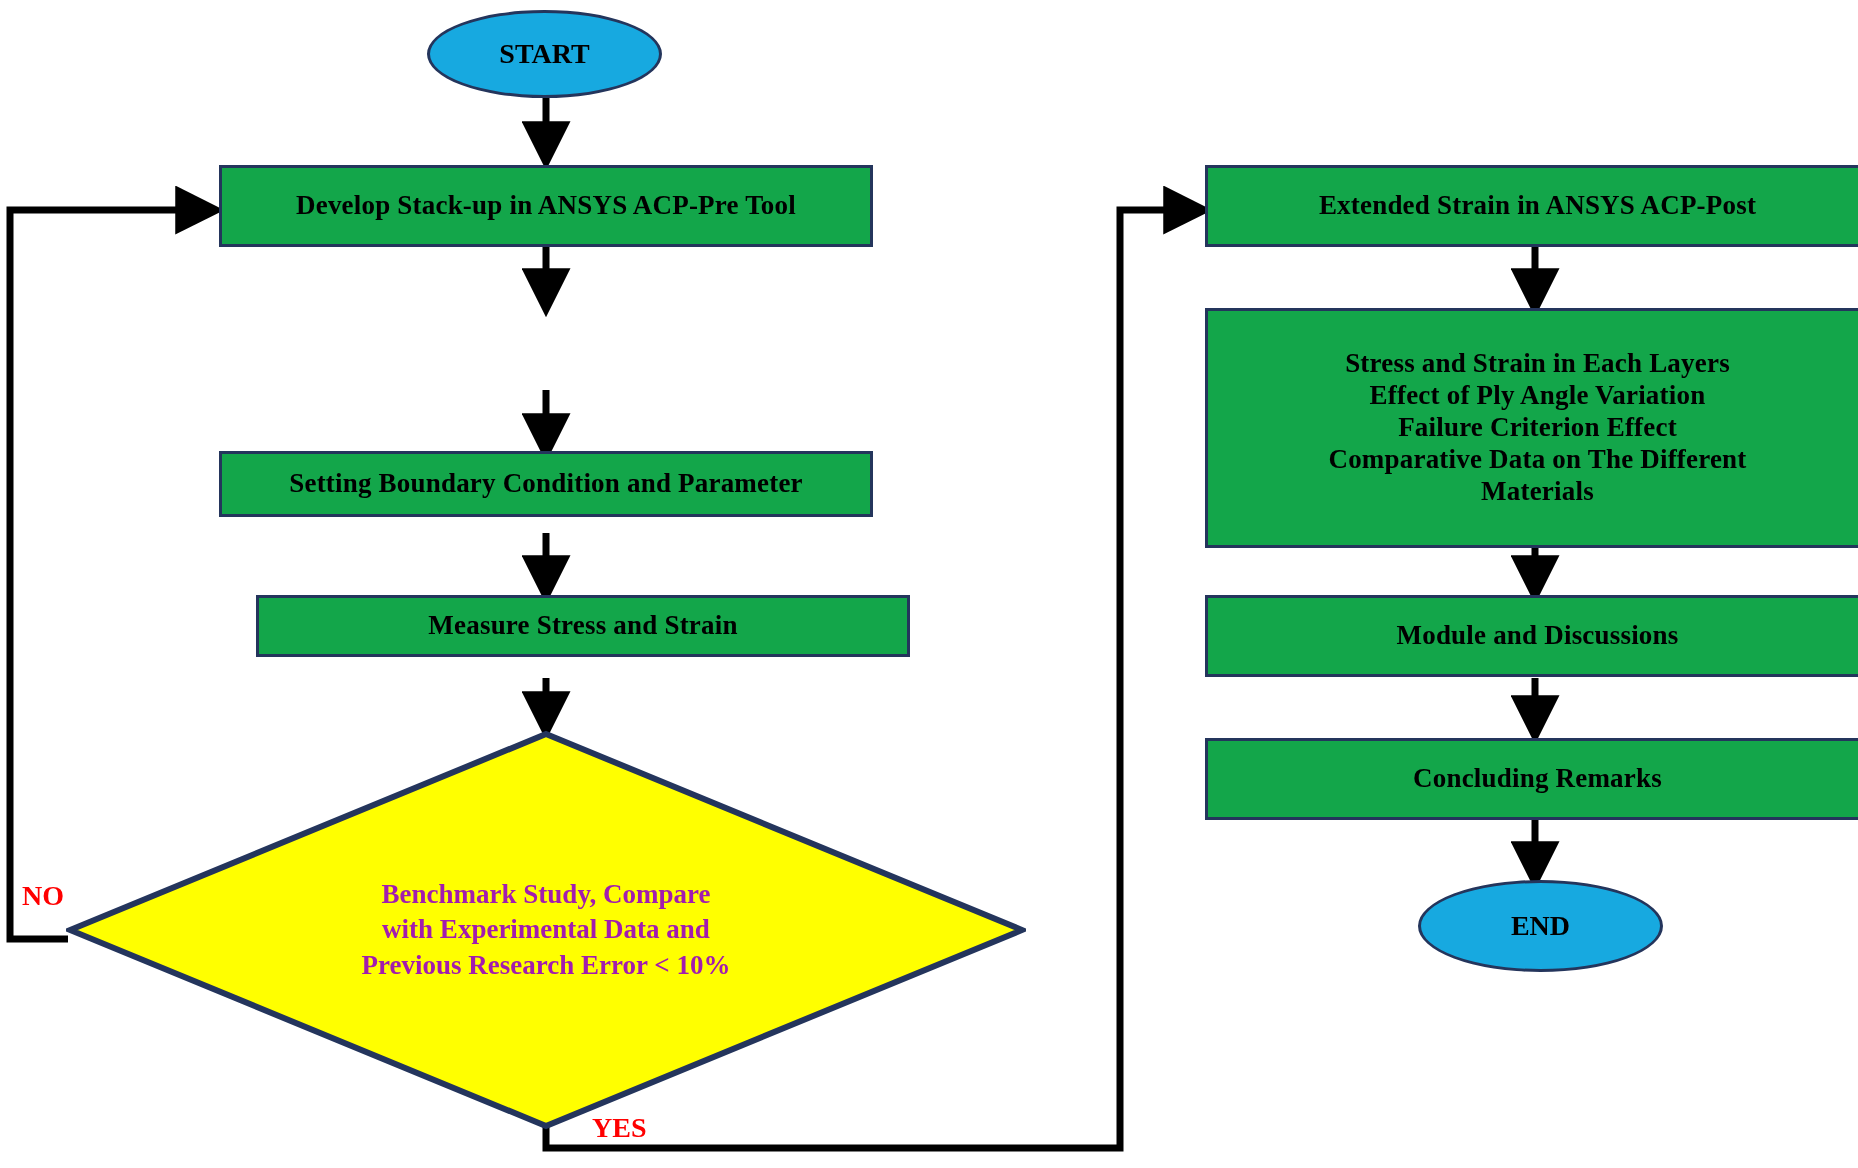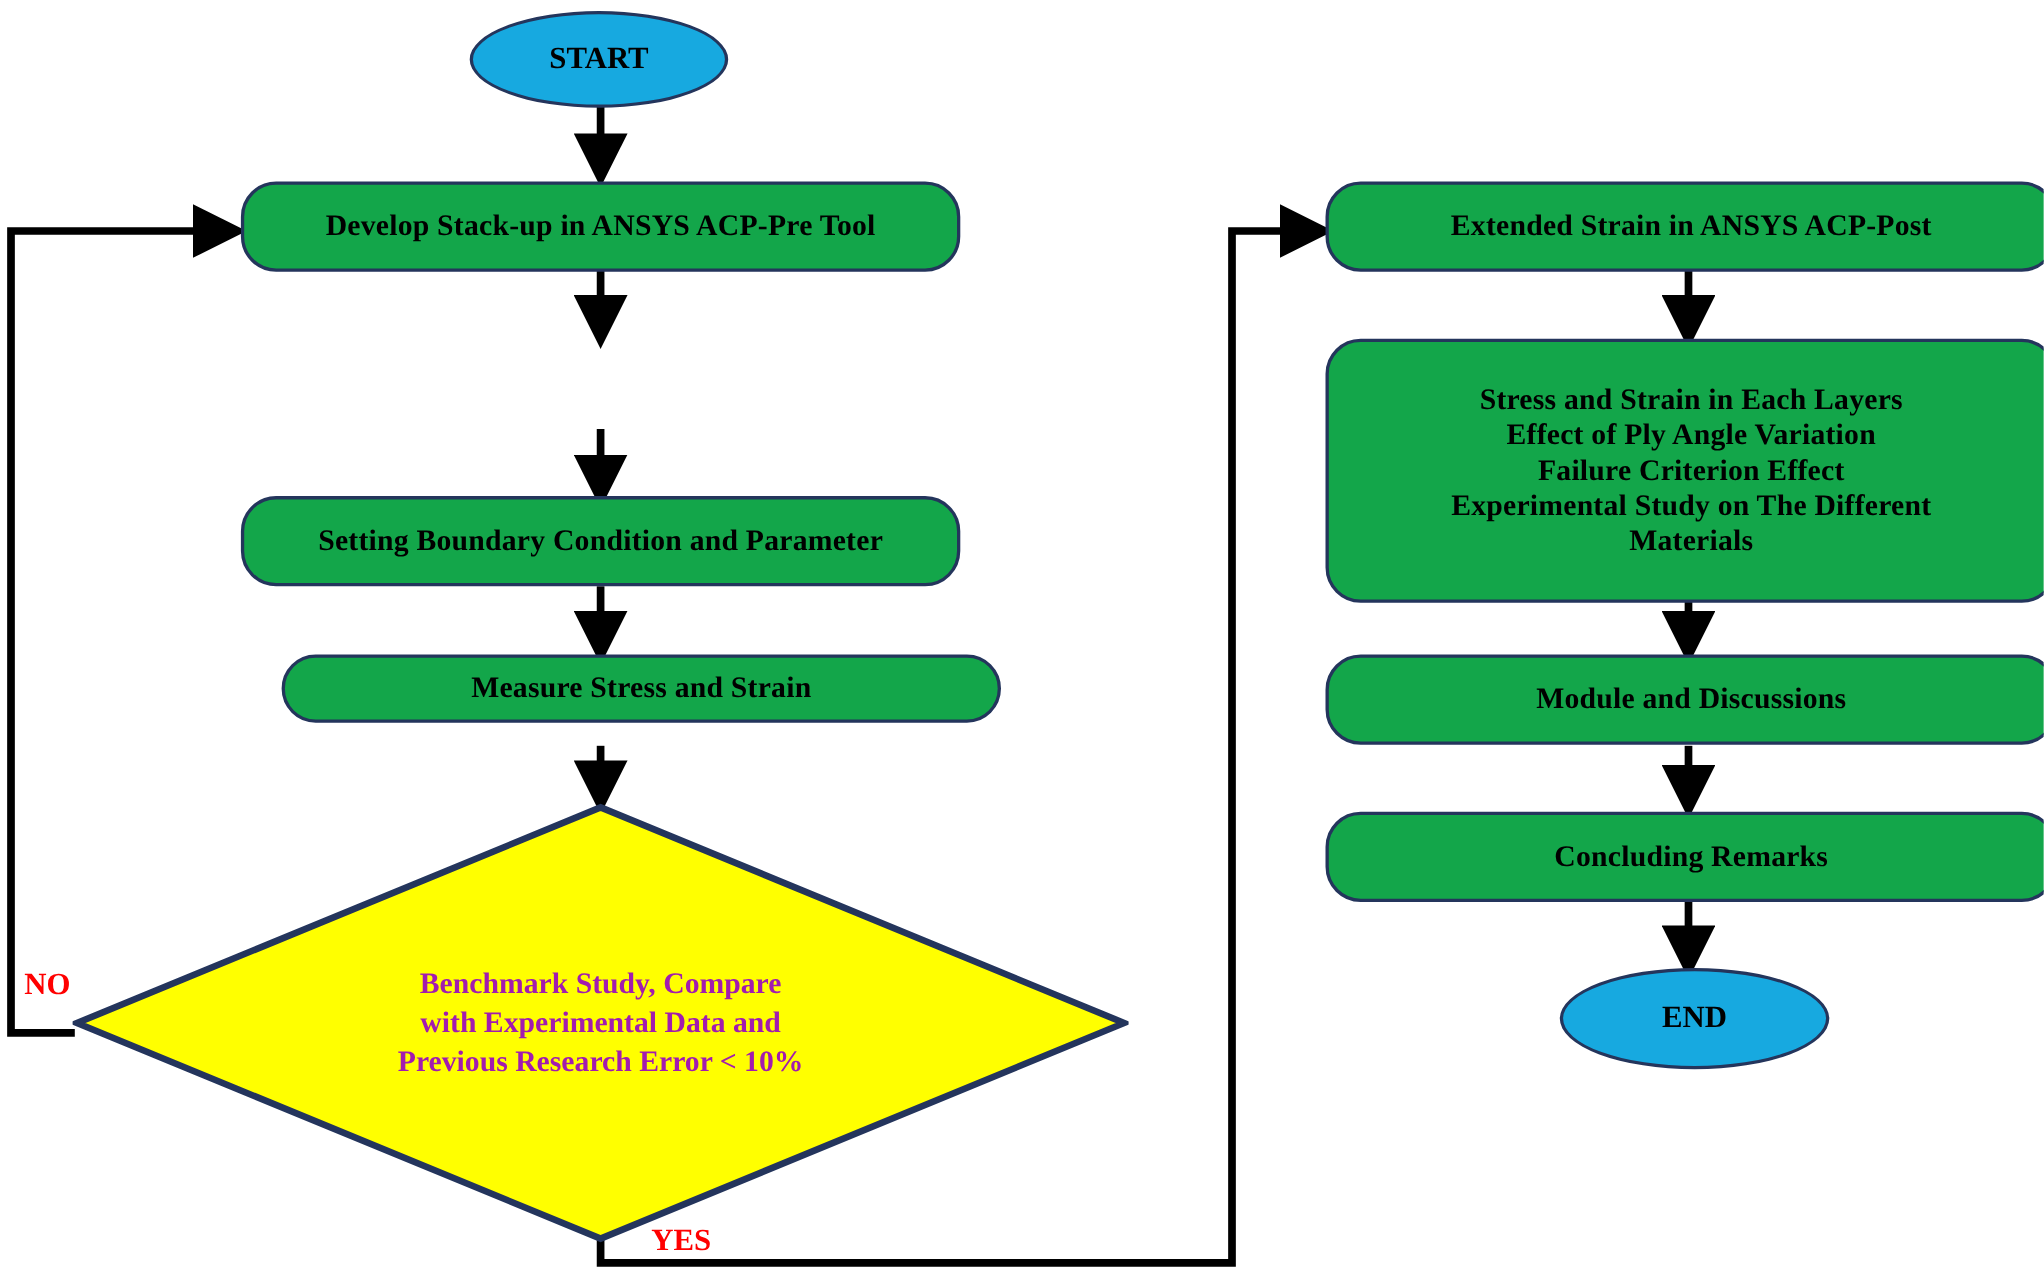--- a/index.html
+++ b/index.html
@@ -20,21 +20,20 @@
   .node {
     position: absolute;
     box-sizing: border-box;
     display: flex;
     align-items: center;
     justify-content: center;
     text-align: center;
     font-weight: bold;
     color: #000000;
     line-height: 1.18;
-    border-radius: 32px;
   }
   .proc {
     background: #13a64a;
     border: 3px solid #24355c;
     font-size: 27px;
     letter-spacing: 0.2px;
     padding: 4px 8px;
   }
   .terminal {
     background: #17a9e0;
@@ -114,21 +113,21 @@
 
   <div class="node terminal" style="left:427px; top:10px; width:235px; height:88px;font-family:Liberation Serif, serif;">
     <span>START</span>
   </div>
 
   <div class="node proc" style="left:219px; top:165px; width:654px; height:82px;">
     <span>Develop Stack-up in ANSYS ACP-Pre Tool</span>
   </div>
 
 
-  <div class="node proc" style="left:219px; top:451px; width:654px; height:82px;justify-content:center;">
+  <div class="node proc" style="left:219px; top:451px; width:654px; height:66px;justify-content:center;">
     <span>Setting Boundary Condition and Parameter</span>
   </div>
 
   <div class="node proc" style="left:219px; top:595px; width:654px; height:62px;margin-left:37px;">
     <span>Measure Stress and Strain</span>
   </div>
 
   <div class="decision-wrap" style="left:66px; top:730px; width:960px; height:400px;">
     <svg width="960" height="400" viewBox="0 0 960 400">
       <polygon points="480,4 956,200 480,396 4,200" fill="#ffff00" stroke="#24355c" stroke-width="6"></polygon>
@@ -143,21 +142,21 @@
   <div class="edge-label" style="left:592px; top:1112px;">YES</div>
 
   <div class="node proc" style="left:1205px; top:165px; width:665px; height:82px;">
     <span>Extended Strain in ANSYS ACP-Post</span>
   </div>
 
   <div class="node proc multiline" style="left:1205px; top:308px; width:665px; height:240px;">
     <span class="multiline">Stress and Strain in Each Layers
 Effect of Ply Angle Variation
 Failure Criterion Effect
-Experimental Study on The Different
+Comparative Data on The Different
 Materials</span>
   </div>
 
   <div class="node proc" style="left:1205px; top:595px; width:665px; height:82px;">
     <span>Module and Discussions</span>
   </div>
 
   <div class="node proc" style="left:1205px; top:738px; width:665px; height:82px;">
     <span>Concluding Remarks</span>
   </div>

